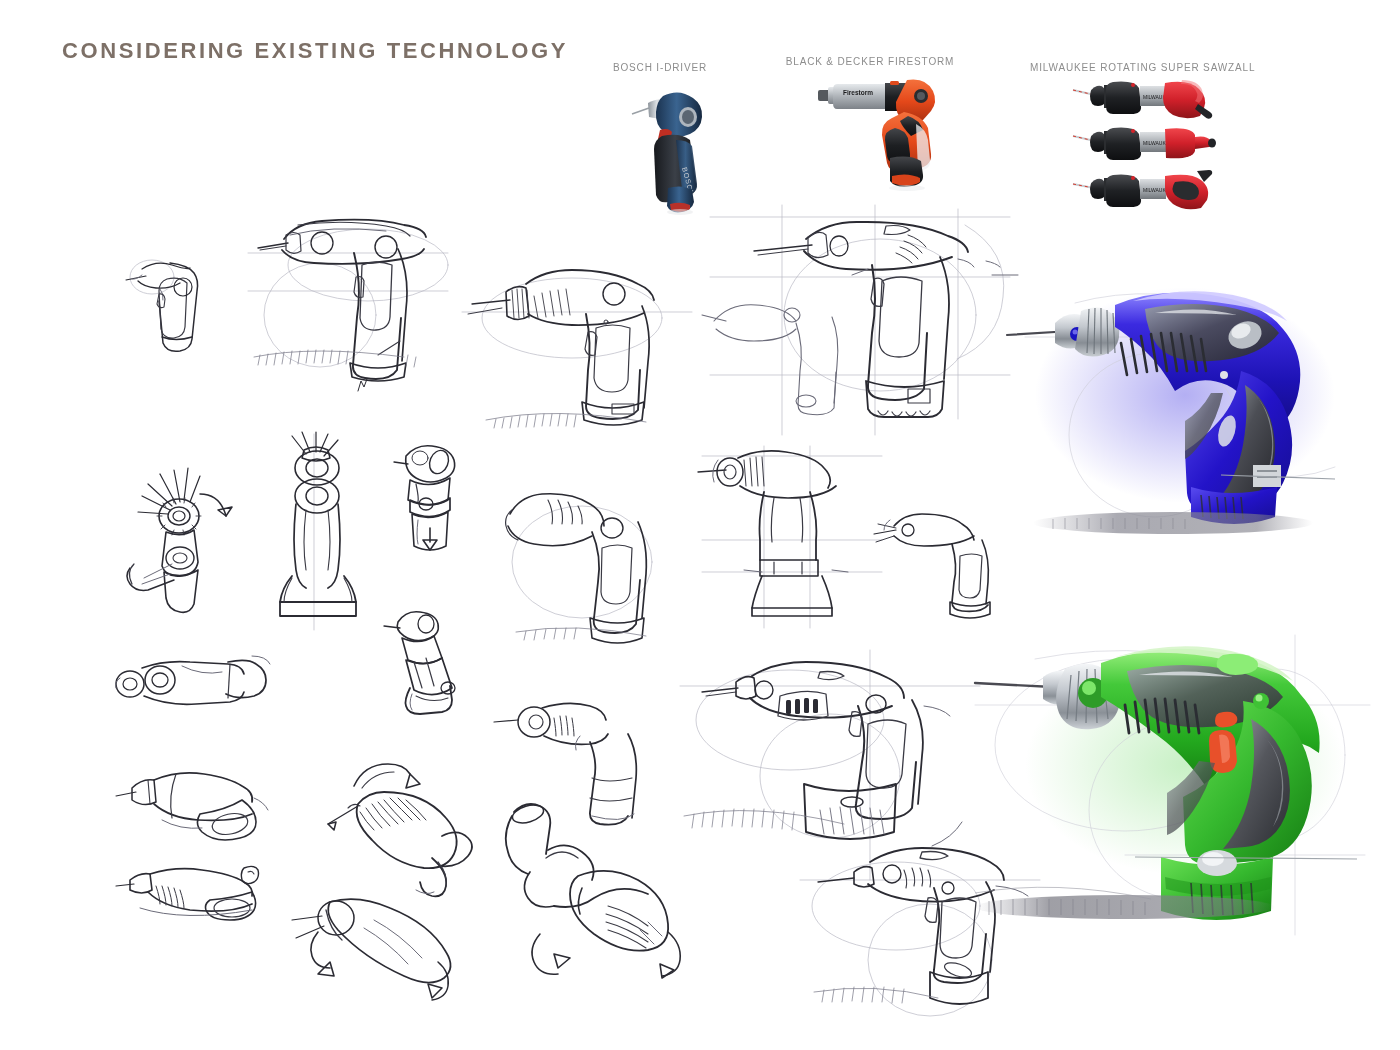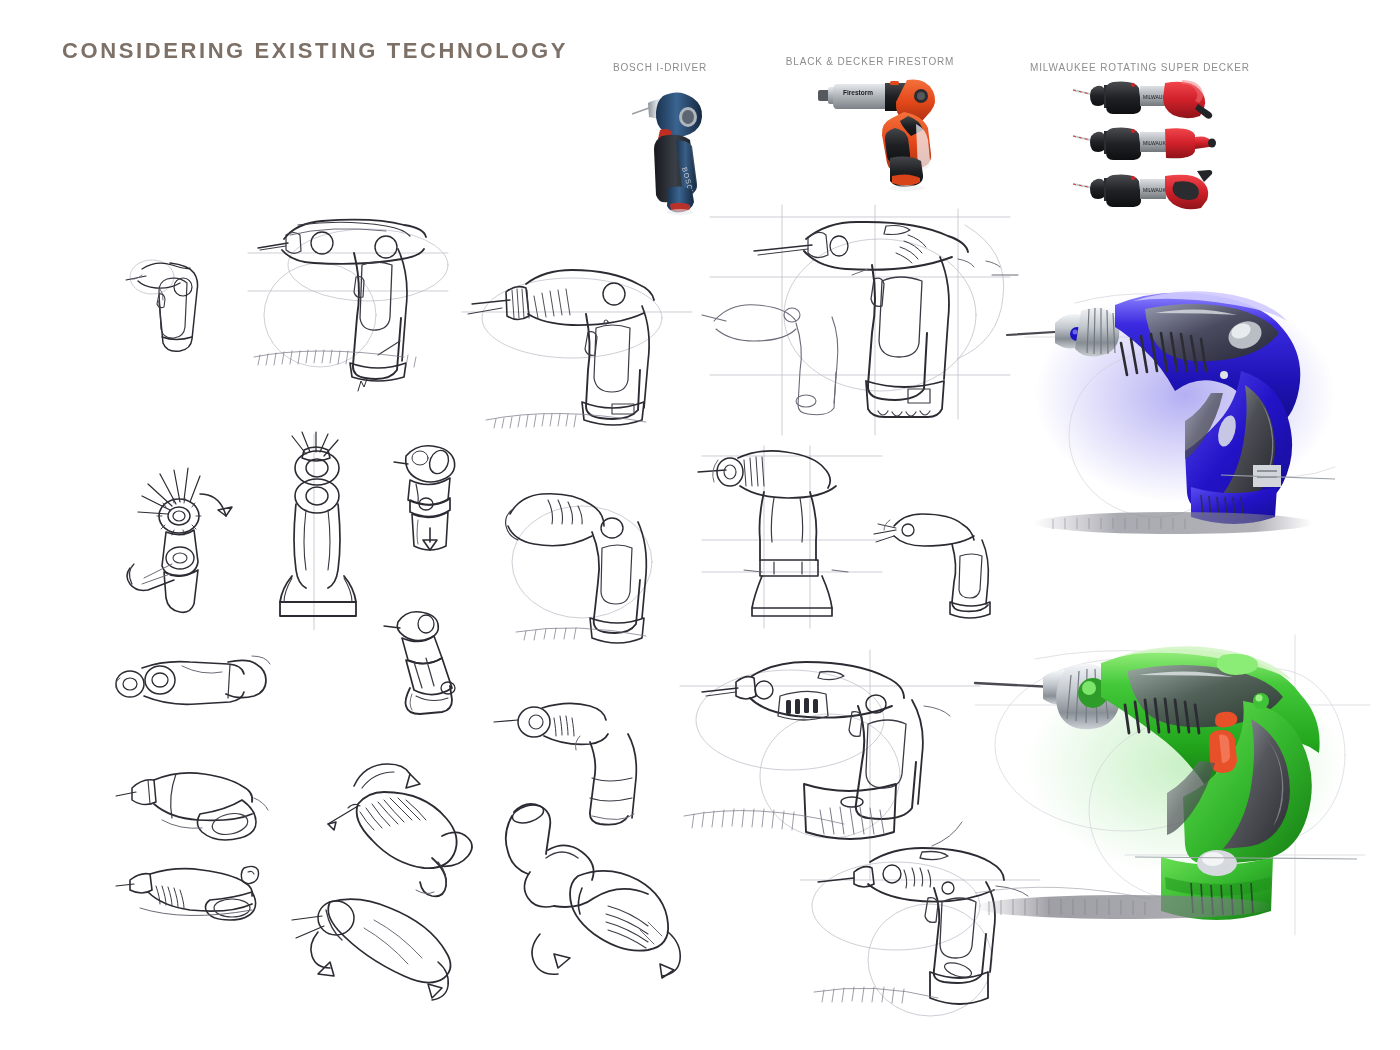--- a/index.html
+++ b/index.html
@@ -40,21 +40,21 @@
 </style>
 </head>
 <body>
 
 <div class="board">
 
   <div class="page-title">CONSIDERING EXISTING TECHNOLOGY</div>
 
   <div class="ref-caption" style="left:560px;top:62px;width:200px;">BOSCH I-DRIVER</div>
   <div class="ref-caption" style="left:770px;top:56px;width:200px;">BLACK &amp; DECKER FIRESTORM</div>
-  <div class="ref-caption" style="left:1030px;top:62px;width:220px;">MILWAUKEE ROTATING SUPER DECKER</div>
+  <div class="ref-caption" style="left:1030px;top:62px;width:220px;">MILWAUKEE ROTATING SUPER SAWZALL</div>
 
   <div class="fig" style="left:618px;top:76px;">
     <svg width="120" height="140" viewBox="0 0 120 140">
       <defs>
         <linearGradient id="bg1" x1="0" y1="0" x2="1" y2="0">
           <stop offset="0" stop-color="#1b3category"></stop>
             <stop offset="0" stop-color="#1b3350"></stop>
           <stop offset=".45" stop-color="#3a6490"></stop>
             <stop offset="1" stop-color="#16283f"></stop>
         </linearGradient>

